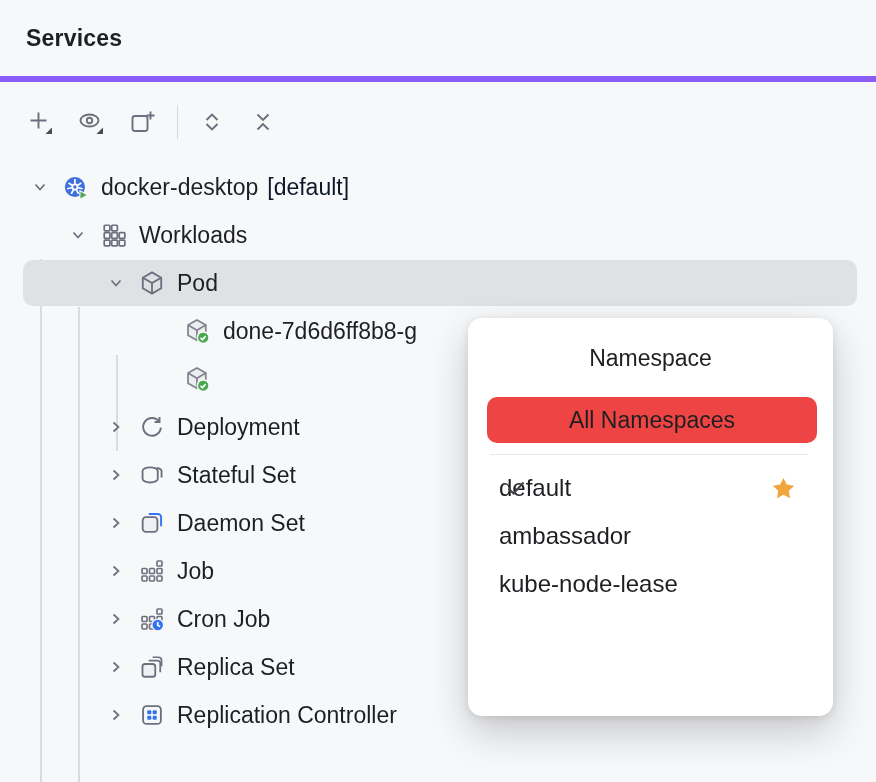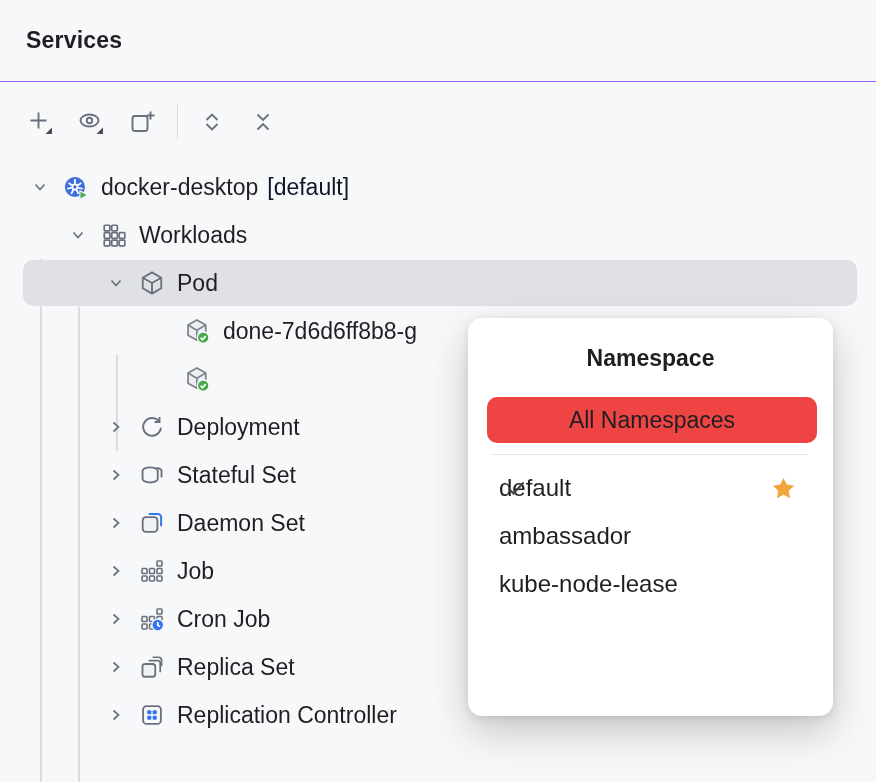--- a/index.html
+++ b/index.html
@@ -6,21 +6,21 @@
   html,body { width:876px; height:782px; overflow:hidden; }
   body {
     font-family:"Liberation Sans", sans-serif;
     background:#F7F8FA;
     color:#1E1F22;
     position:relative;
   }
   
   .header {
     height:82px; display:flex; align-items:center;
-    padding:0 26px; border-bottom:1px solid #8b5cf6;
+    padding:0 26px; border-bottom:6px solid #8b5cf6;
   }
   .header .title { font-size:23px; font-weight:700; letter-spacing:.2px; }
 
   
   .toolbar { height:80px; display:flex; align-items:center; padding-left:23px; }
   .tbtn {
     width:34px; height:34px; margin-right:17px; border-radius:6px;
     display:flex; align-items:center; justify-content:center; position:relative;
     cursor:pointer;
   }
@@ -47,21 +47,21 @@
   .icon svg { width:26px; height:26px; display:block; }
   .lbl { margin-left:12px; font-size:23px; white-space:nowrap; }
   .sfx { margin-left:9px; font-size:23px; color:#0f172a; white-space:nowrap; }
 
   
   .popup {
     position:absolute; left:468px; top:318px; width:365px; height:398px;
     background:#FFFFFF; border-radius:14px; z-index:10;
     box-shadow:0 2px 8px rgba(0,0,0,.10), 0 16px 40px rgba(0,0,0,.20);
   }
-  .popup-title { margin-top:27px; text-align:center; font-size:23px; font-weight:700; }
+  .popup-title { margin-top:27px; text-align:center; font-size:23px; font-weight:400; }
   .popup-all {
     margin:25px 16px 0 19px; height:46px; border-radius:10px;
     background:#ef4444; display:flex; align-items:center; justify-content:center;
     font-size:23px; cursor:pointer;
   }
   .popup-sep { height:1px; background:#E7E8EB; margin:11px 25px 0 22px; }
   .popup-list { margin-top:9px; }
   .popup-item {
     height:48px; display:flex; align-items:center;
     padding-left:31px; position:relative; font-size:24px; cursor:pointer;

